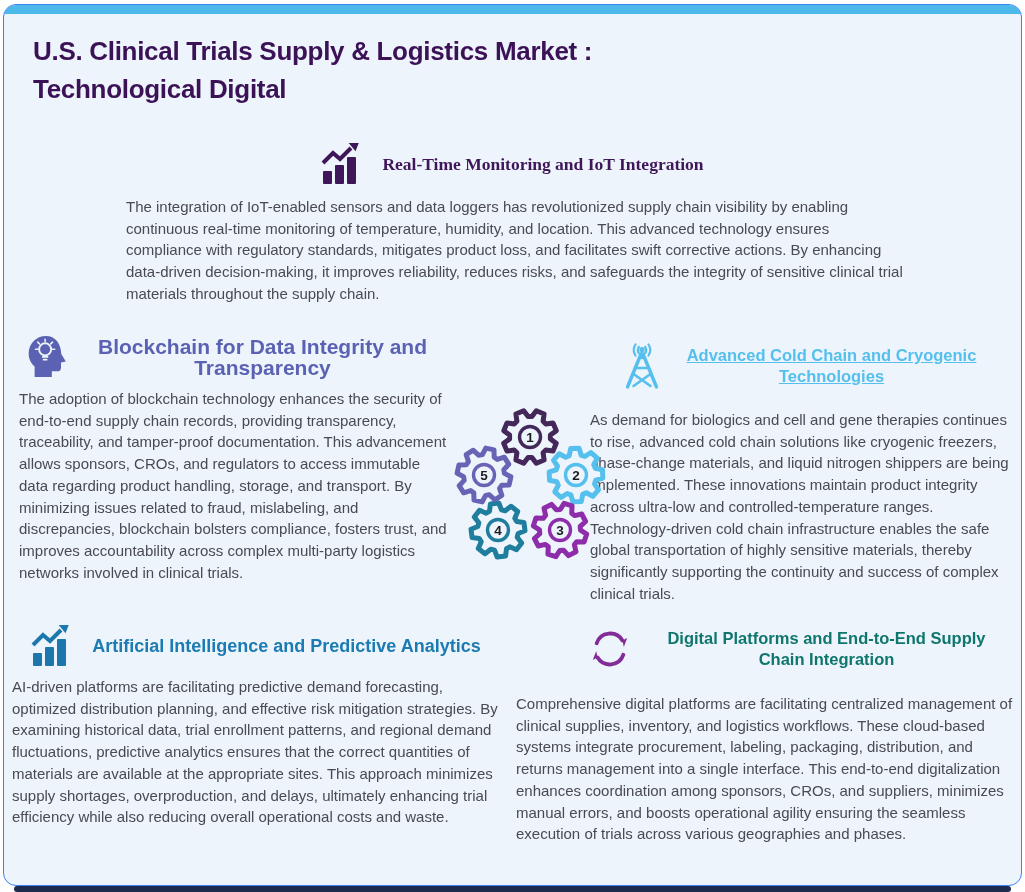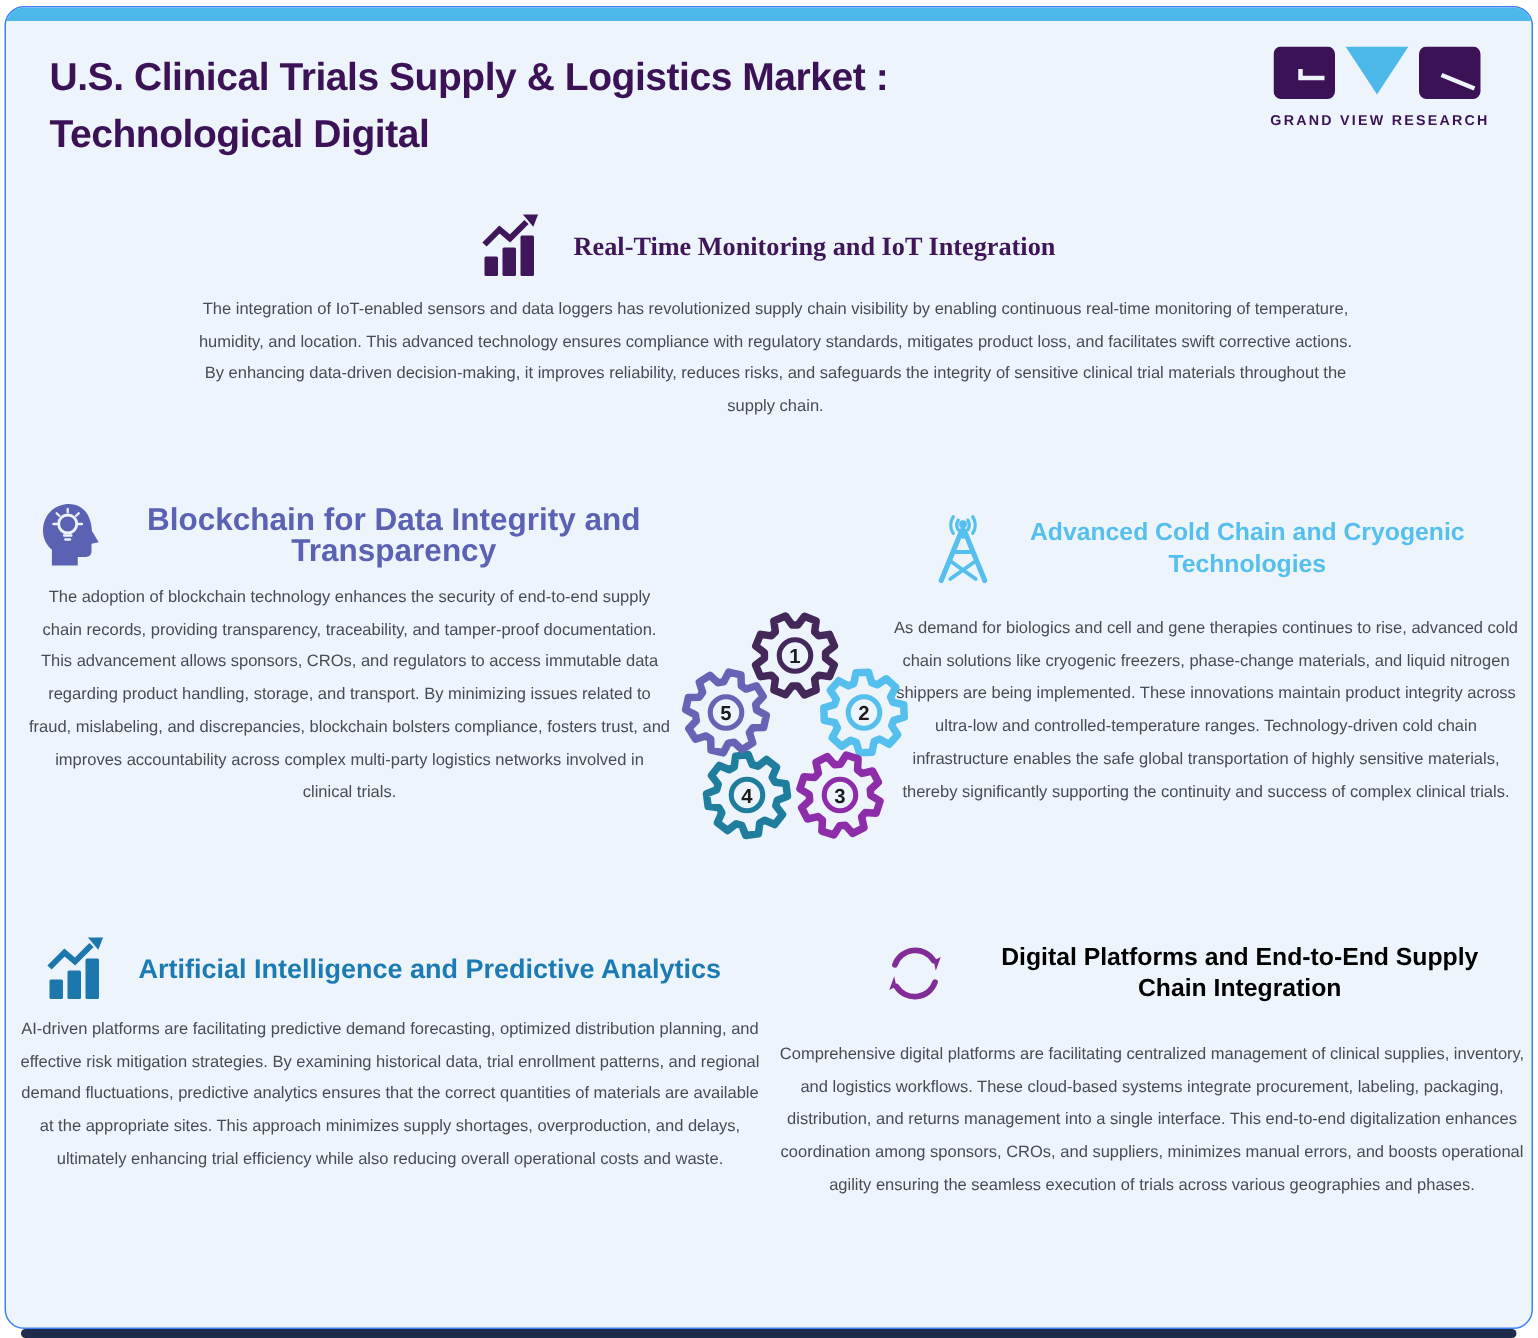--- a/index.html
+++ b/index.html
@@ -18,55 +18,43 @@
   .title{
     position:absolute;left:29px;top:27px;width:700px;
     font-size:26px;font-weight:bold;color:#3c1257;line-height:38px;letter-spacing:-0.3px;
   }
   .logo{position:absolute;right:22px;top:26px;width:158px;text-align:center;}
   .logo-marks{display:flex;justify-content:center;align-items:flex-start;gap:0;}
   .logo-text{margin-top:6px;font-size:9.5px;font-weight:bold;letter-spacing:1.5px;color:#3c1257;white-space:nowrap;}
   .sec-head{position:absolute;display:flex;align-items:center;justify-content:center;gap:13px;}
   .sec-head .h{font-weight:bold;font-size:16.5px;line-height:21px;text-align:center;}
   .body-text{
-    position:absolute;text-align:center;
-    font-size:11px;line-height:21.7px;color:#4a4a53;
+    position:absolute;
+    font-size:15px;line-height:21.7px;color:#4a4a53;
   }
   .c-navy{color:#3f1659;font-family:Liberation Serif, serif;}
   .c-peri{color:#5b62b3;}
-  .c-sky{color:#55bfed;}
+  .c-sky{color:#55bfed;text-decoration:underline;}
   .c-steel{color:#1c7bb3;}
-  .c-purp{color:#000000;}
+  .c-purp{color:#0f766e;}
   svg{display:block;}
 </style>
 </head>
 <body>
 
 <div class="bottombar"></div>
 
 <div class="card">
   <div class="topbar"></div>
 
   <div class="title">
     <div>U.S. Clinical Trials Supply &amp; Logistics Market :</div>
     <div>Technological Digital</div>
   </div>
 
-  <div class="logo">
-    <div class="logo-marks">
-      <svg width="142" height="38" viewBox="0 0 142 38">
-        <rect x="0" y="0" width="41" height="35" rx="5" fill="#3c1257"></rect>
-        <path d="M18 15 v6 h16" stroke="#edf4fb" stroke-width="3" fill="none"></path>
-        <polygon points="48,0 90,0 69,32" fill="#4db9ea"></polygon>
-        <rect x="97" y="0" width="41" height="35" rx="5" fill="#3c1257"></rect>
-        <path d="M112 19 L134 28" stroke="#edf4fb" stroke-width="3" fill="none"></path>
-      </svg>
-    </div>
-    <div class="logo-text">GRAND VIEW RESEARCH</div>
-  </div>
 
   <div class="sec-head" style="left:0;right:0;top:138;top:138px;">
     <svg width="48" height="42" viewBox="0 0 48 42">
       <g fill="#3f1659">
         <rect x="2" y="28" width="9" height="13" rx="1"></rect>
         <rect x="14" y="22" width="9" height="19" rx="1"></rect>
         <rect x="26" y="14" width="9" height="27" rx="1"></rect>
         <polygon points="0,-5.5 10,0 0,5.5" transform="translate(31,4) rotate(-40)"></polygon>
       </g>
       <polyline points="2,20 12,10 19,16 30,5" stroke="#3f1659" stroke-width="4" fill="none"></polyline>

